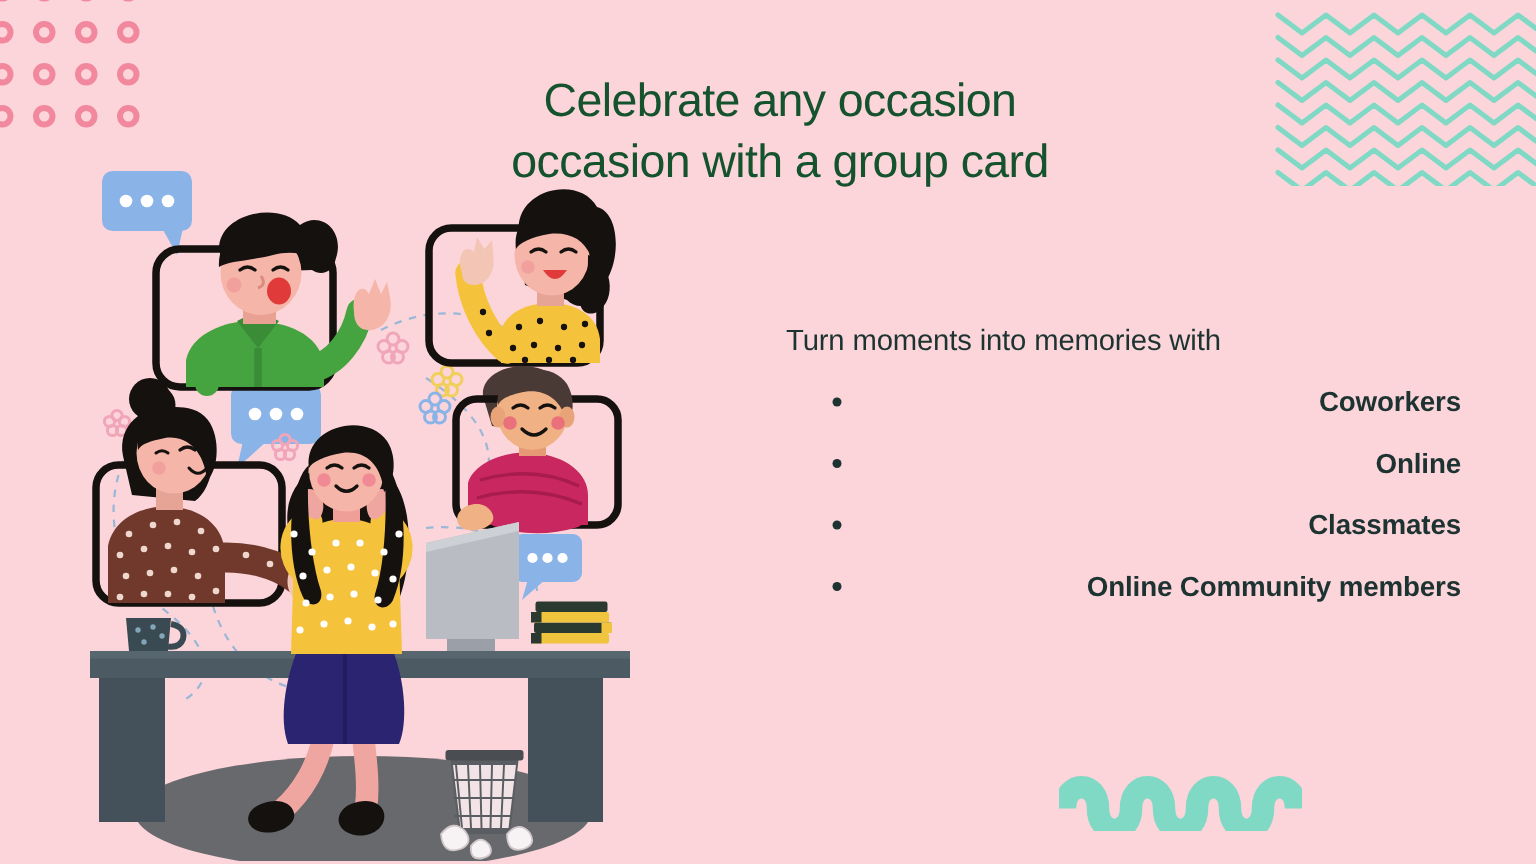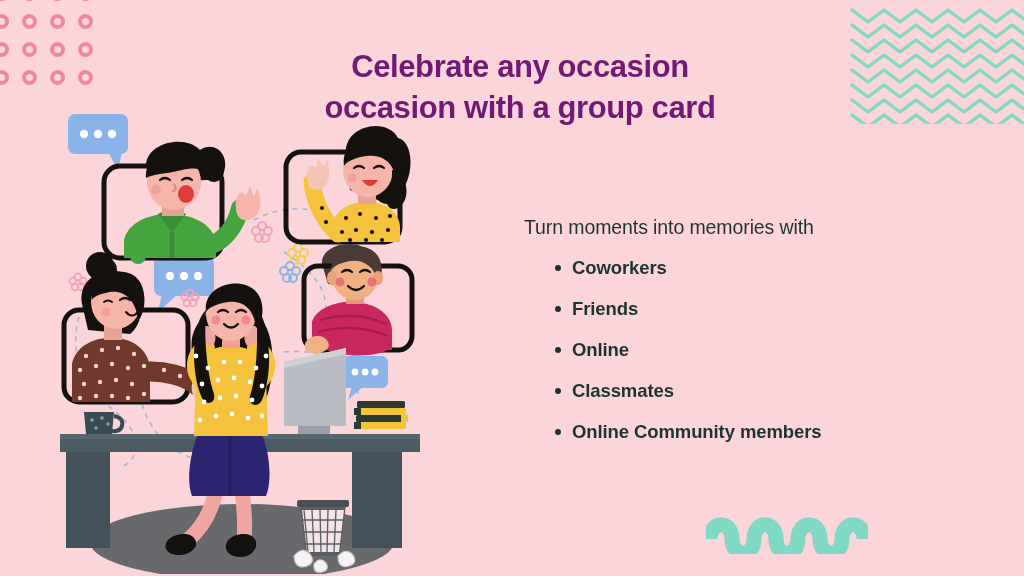--- a/index.html
+++ b/index.html
@@ -20,35 +20,35 @@
 
   
   .zigzag{position:absolute;left:848px;top:2px;width:176px;height:122px;}
 
   
   .wave{position:absolute;left:706px;top:512px;width:162px;height:42px;}
 
   
   .headline{
     position:absolute;left:210px;top:26px;width:620px;
-    text-align:center;color:#701a75;
-    font-weight:bold;font-size:31px;line-height:1.32;
+    text-align:center;color:#14532d;
+    font-weight:normal;font-size:31px;line-height:1.32;
     letter-spacing:-0.4px;
   }
   .headline .l2{display:block;}
 
   
   .copy{position:absolute;left:524px;top:216px;width:450px;color:#1d3331;}
   .copy-lead{
     font-size:19.5px;font-weight:normal;letter-spacing:-0.1px;margin:0 0 18px 0;
   }
   .copy-list{list-style:none;margin:0;padding:0 0 0 48px;}
   .copy-list li{
     position:relative;font-size:18.5px;font-weight:bold;
-    letter-spacing:-0.1px;margin-bottom:19px;color:#1d3331;
+    letter-spacing:-0.1px;margin-bottom:19px;color:#1d3331;text-align:right;
   }
   .copy-list li:last-child{margin-bottom:0;}
   .copy-list li .bullet{
     position:absolute;left:-17px;top:8px;width:6px;height:6px;
     border-radius:50%;background:#1d3331;
   }
 
   
   .illus{position:absolute;left:46px;top:104px;width:392px;height:470px;}
   .illus svg{display:block;}
@@ -100,21 +100,20 @@
 
   <h1 class="headline">
     <span>Celebrate any occasion</span>
     <span class="l2">occasion with a group card</span>
   </h1>
 
   <div class="copy">
     <p class="copy-lead">Turn moments into memories with</p>
     <ul class="copy-list" id="audlist">
         <li><span class="bullet"></span><span>Coworkers</span></li>
-        <li><span class="bullet"></span><span>Friends</span></li>
         <li><span class="bullet"></span><span>Online</span></li>
         <li><span class="bullet"></span><span>Classmates</span></li>
         <li><span class="bullet"></span><span>Online Community members</span></li>
       </ul>
   </div>
 
   <div class="illus">
     <svg viewBox="0 0 392 470" width="392" height="470" aria-hidden="true">
 
       <ellipse cx="196" cy="438" rx="152" ry="38" fill="#5b5f63" opacity="0.92"></ellipse>

